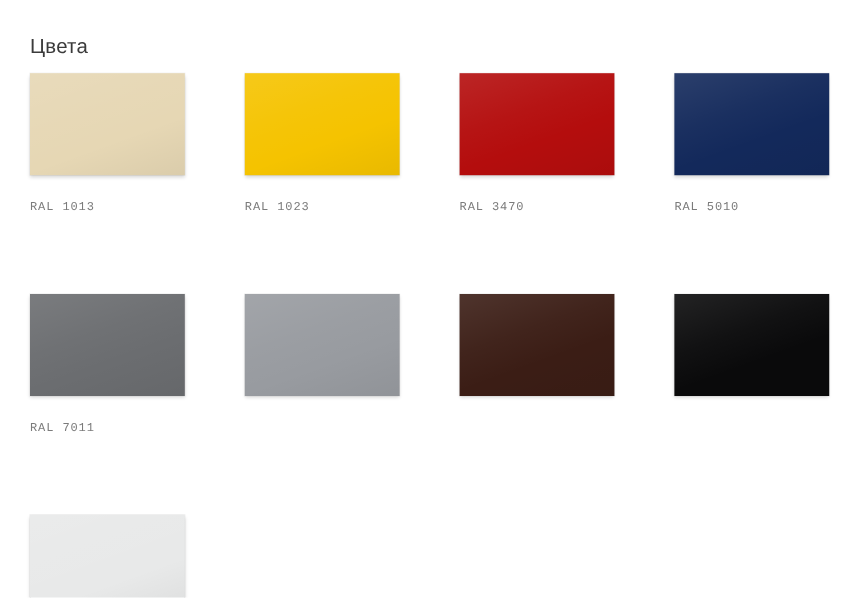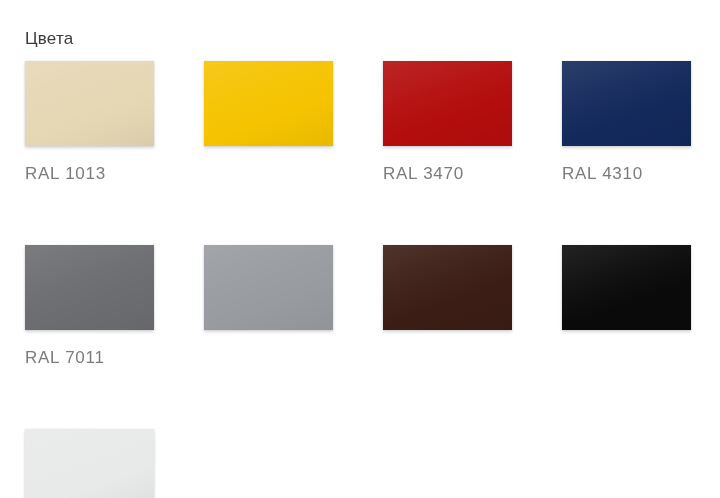--- a/index.html
+++ b/index.html
@@ -66,49 +66,51 @@
     background: linear-gradient(160deg,
                 rgba(255, 255, 255, 0.10) 0%,
                 rgba(255, 255, 255, 0.03) 38%,
                 rgba(0, 0, 0, 0.00) 62%,
                 rgba(0, 0, 0, 0.05) 100%);
     pointer-events: none;
   }
 
   .swatch-label {
     margin-top: 20px;
-    font-size: 17px;
+    font-size: 10px;
     line-height: 16px;
     color: #7b7b7b;
     letter-spacing: 0.75px;
     white-space: nowrap;
+    font-family: Liberation Mono, monospace;
   }
 </style>
 </head>
 <body style="background: rgb(255, 255, 255);">
 
 <div class="page">
 
   <h1 class="page-title">Цвета</h1>
 
   <div class="swatch-grid">
       <div class="swatch-cell">
         <div class="swatch-chip" style="background: rgb(230, 215, 180);"></div>
         <div class="swatch-label">RAL 1013</div>
       </div>
       <div class="swatch-cell">
         <div class="swatch-chip" style="background: rgb(245, 195, 0);"></div>
+        <div class="swatch-label">RAL 1023</div>
       </div>
       <div class="swatch-cell">
         <div class="swatch-chip" style="background: rgb(180, 13, 13);"></div>
         <div class="swatch-label">RAL 3470</div>
       </div>
       <div class="swatch-cell">
         <div class="swatch-chip" style="background: rgb(19, 41, 91);"></div>
-        <div class="swatch-label">RAL 4310</div>
+        <div class="swatch-label">RAL 5010</div>
       </div>
       <div class="swatch-cell">
         <div class="swatch-chip" style="background: rgb(107, 109, 112);"></div>
         <div class="swatch-label">RAL 7011</div>
       </div>
       <div class="swatch-cell">
         <div class="swatch-chip" style="background: rgb(152, 155, 160);"></div>
       </div>
       <div class="swatch-cell">
         <div class="swatch-chip" style="background: rgb(59, 29, 21);"></div>

